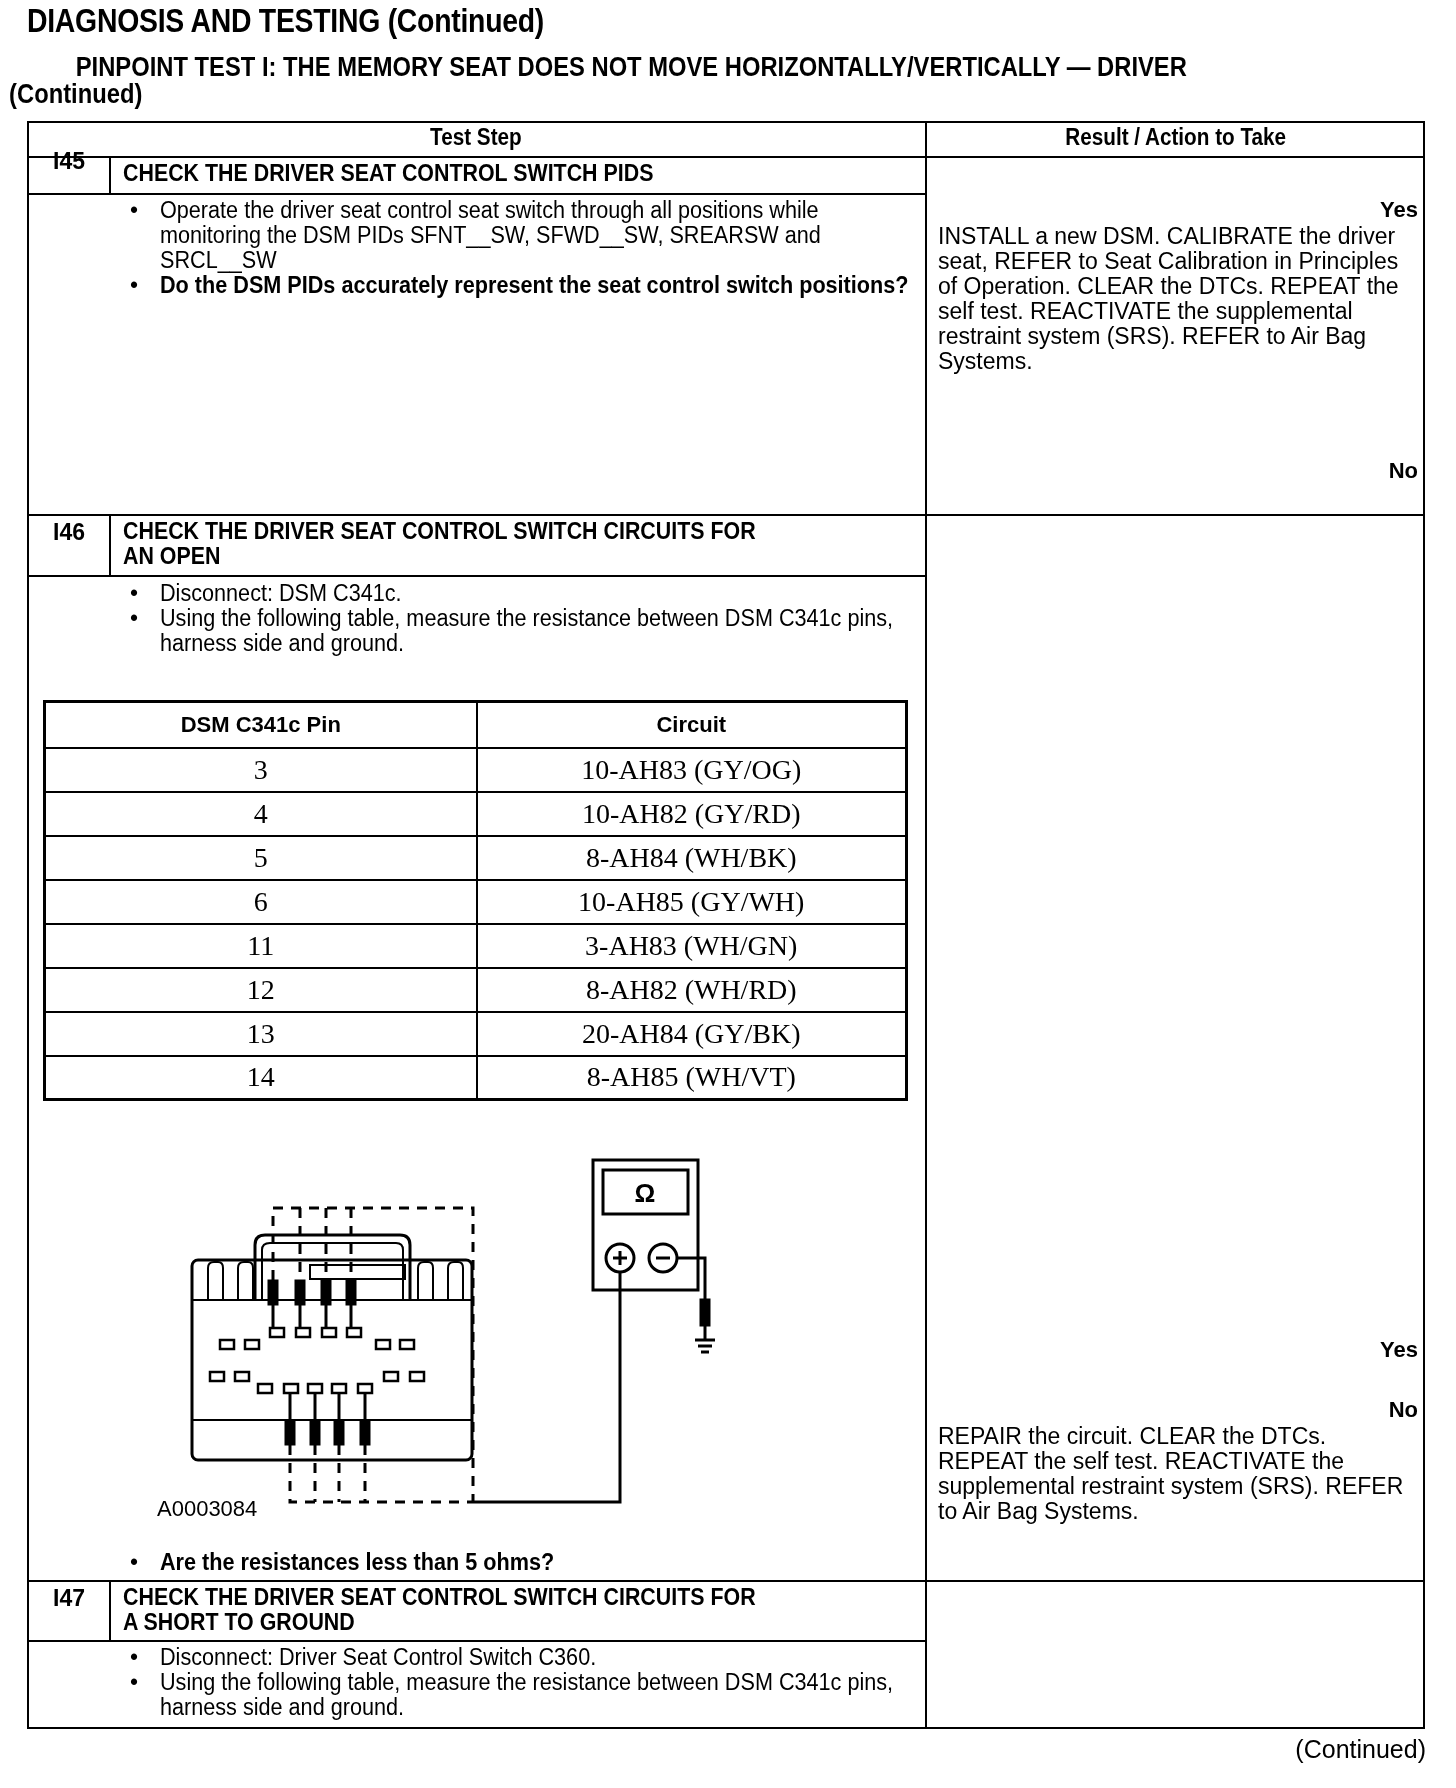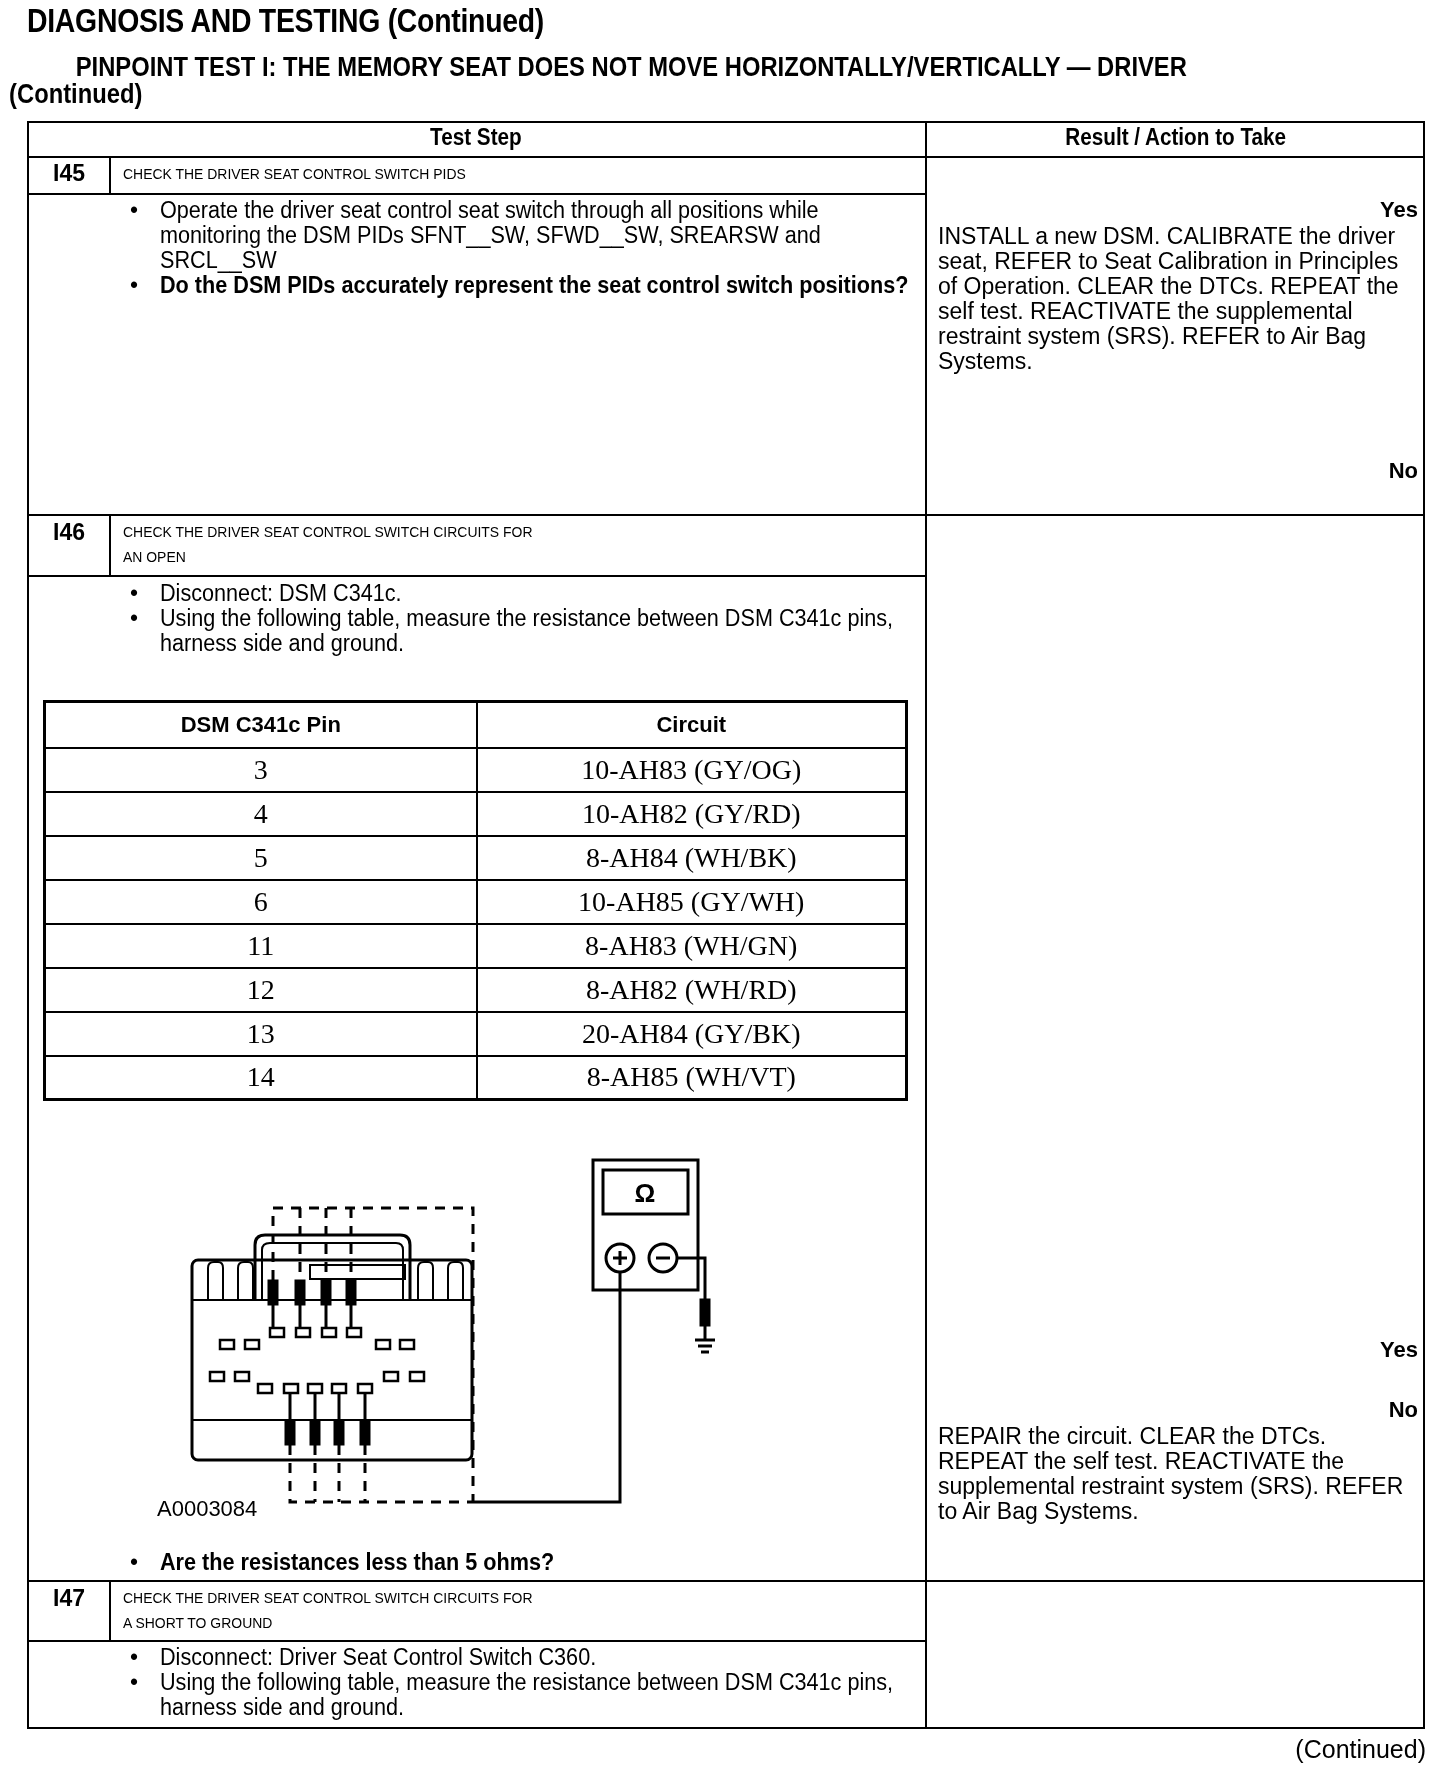--- a/index.html
+++ b/index.html
@@ -26,21 +26,21 @@
   .vline { position: absolute; width: 2px; background: #000; }
   .col-head {
     position: absolute; font-size: 23px; font-weight: bold; text-align: center;
     line-height: 30px;
   }
   .col-head span { display: inline-block; transform: scaleX(0.9); }
   .step-id {
     position: absolute; font-size: 23px; font-weight: bold; width: 80px; text-align: center;
   }
   .step-title {
-    position: absolute; font-size: 15px; font-weight: normal; line-height: 25px; width: 800px;
+    position: absolute; font-size: 23px; font-weight: bold; line-height: 25px; width: 800px;
   }
   .step-title span { display: inline-block; transform: scaleX(0.93); transform-origin: left top; }
   .bullets { position: absolute; width: 790px; }
   .bullet { position: relative; padding-left: 36px; font-size: 23px; line-height: 25px; }
   .bullet .dot { position: absolute; left: 0; top: 0; width: 20px; text-align: center; }
   .bullet .txt { display: inline-block; transform: scaleX(0.94); transform-origin: left top; width: 106%; }
   .bullet.q .txt { font-weight: bold; }
   .result { position: absolute; left: 938px; width: 480px; font-size: 23px; line-height: 25px; }
   .result .lbl { font-weight: bold; font-size: 22px; line-height: 28px; text-align: right; }
   .result b { font-weight: bold; }
@@ -75,21 +75,21 @@
 <div class="hline" style="left:27px; top:1640px; width:900px;"></div>
 
 <div class="vline" style="left:925px; top:121px; height:1608px;"></div>
 <div class="vline" style="left:109px; top:156px; height:38px;"></div>
 <div class="vline" style="left:109px; top:514px; height:62px;"></div>
 <div class="vline" style="left:109px; top:1580px; height:61px;"></div>
 
 <div class="col-head" style="left:27px; top:122px; width:898px;"><span>Test Step</span></div>
 <div class="col-head" style="left:927px; top:122px; width:498px;"><span>Result / Action to Take</span></div>
 
-<div class="step-id" style="left:29px; top:160px;">I45</div>
+<div class="step-id" style="left:29px; top:148px;">I45</div>
 <div class="step-title" style="left:123px; top:161px;"><span>CHECK THE DRIVER SEAT CONTROL SWITCH PIDS</span></div>
 <div class="bullets" style="left:124px; top:198px;">
   <div class="bullet"><span class="dot">•</span><span class="txt">Operate the driver seat control seat switch through all positions while monitoring the DSM PIDs SFNT__SW, SFWD__SW, SREARSW and SRCL__SW</span></div>
   <div class="bullet q"><span class="dot">•</span><span class="txt">Do the DSM PIDs accurately represent the seat control switch positions?</span></div>
 </div>
 <div class="result" style="top:196px;">
   <div class="lbl">Yes</div>
   <div>INSTALL a new DSM. CALIBRATE the driver seat, REFER to Seat Calibration in Principles of Operation. CLEAR the DTCs. REPEAT the self test. REACTIVATE the supplemental restraint system (SRS). REFER to Air Bag Systems.</div>
 </div>
 <div class="result" style="top:457px;">
@@ -124,21 +124,21 @@
     <tr>
         <td class="c1">5</td>
         <td>8-AH84 (WH/BK)</td>
       </tr>
     <tr>
         <td class="c1">6</td>
         <td>10-AH85 (GY/WH)</td>
       </tr>
     <tr>
         <td class="c1">11</td>
-        <td>8-AH83 (WH/GN)</td>
+        <td>3-AH83 (WH/GN)</td>
       </tr>
     <tr>
         <td class="c1">12</td>
         <td>8-AH82 (WH/RD)</td>
       </tr>
     <tr>
         <td class="c1">13</td>
         <td>20-AH84 (GY/BK)</td>
       </tr>
     <tr>

